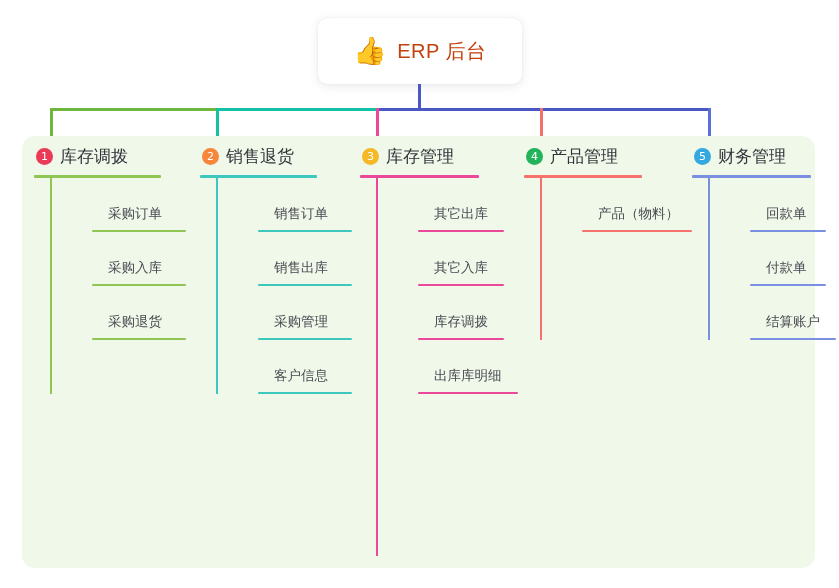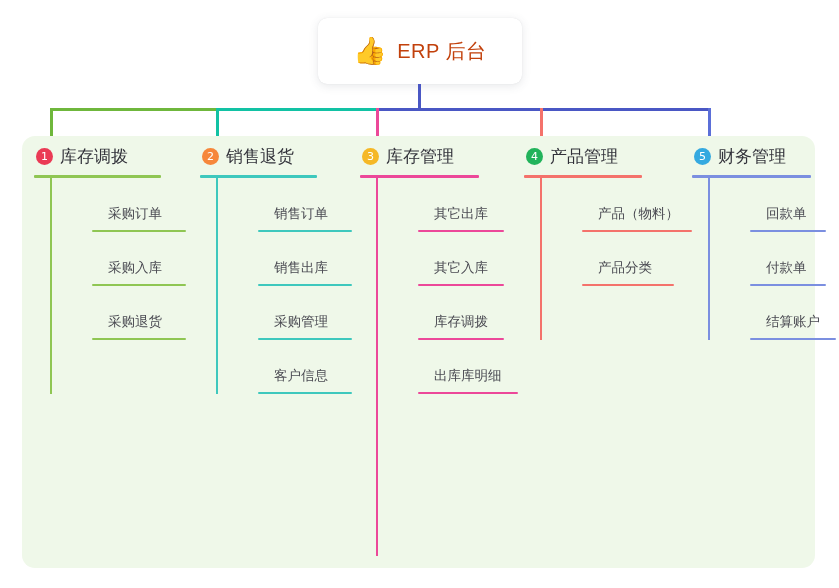--- a/index.html
+++ b/index.html
@@ -234,24 +234,20 @@
           <span class="badge" style="background: rgb(34, 179, 91);">4</span>
           <span class="col-title">产品管理</span>
         </div>
         <div class="col-underline" style="width: 118px; background: rgb(244, 114, 107);"></div>
         <div class="col-spine" style="background: rgb(244, 114, 107); height: 162px;"></div>
         <div class="items">
           <div class="item">
             <span class="item-label">产品（物料）</span>
             <div class="item-underline" style="width: 110px; background: rgb(244, 114, 107);"></div>
           </div>
-          <div class="item">
-            <span class="item-label">产品分类</span>
-            <div class="item-underline" style="width: 92px; background: rgb(244, 114, 107);"></div>
-          </div>
         </div>
       </div>
       <div class="column" style="left: 670px; width: 150px;">
         <div class="col-header">
           <span class="badge" style="background: rgb(52, 169, 224);">5</span>
           <span class="col-title">财务管理</span>
         </div>
         <div class="col-underline" style="width: 119px; background: rgb(123, 143, 224);"></div>
         <div class="col-spine" style="background: rgb(123, 143, 224); height: 162px;"></div>
         <div class="items">

